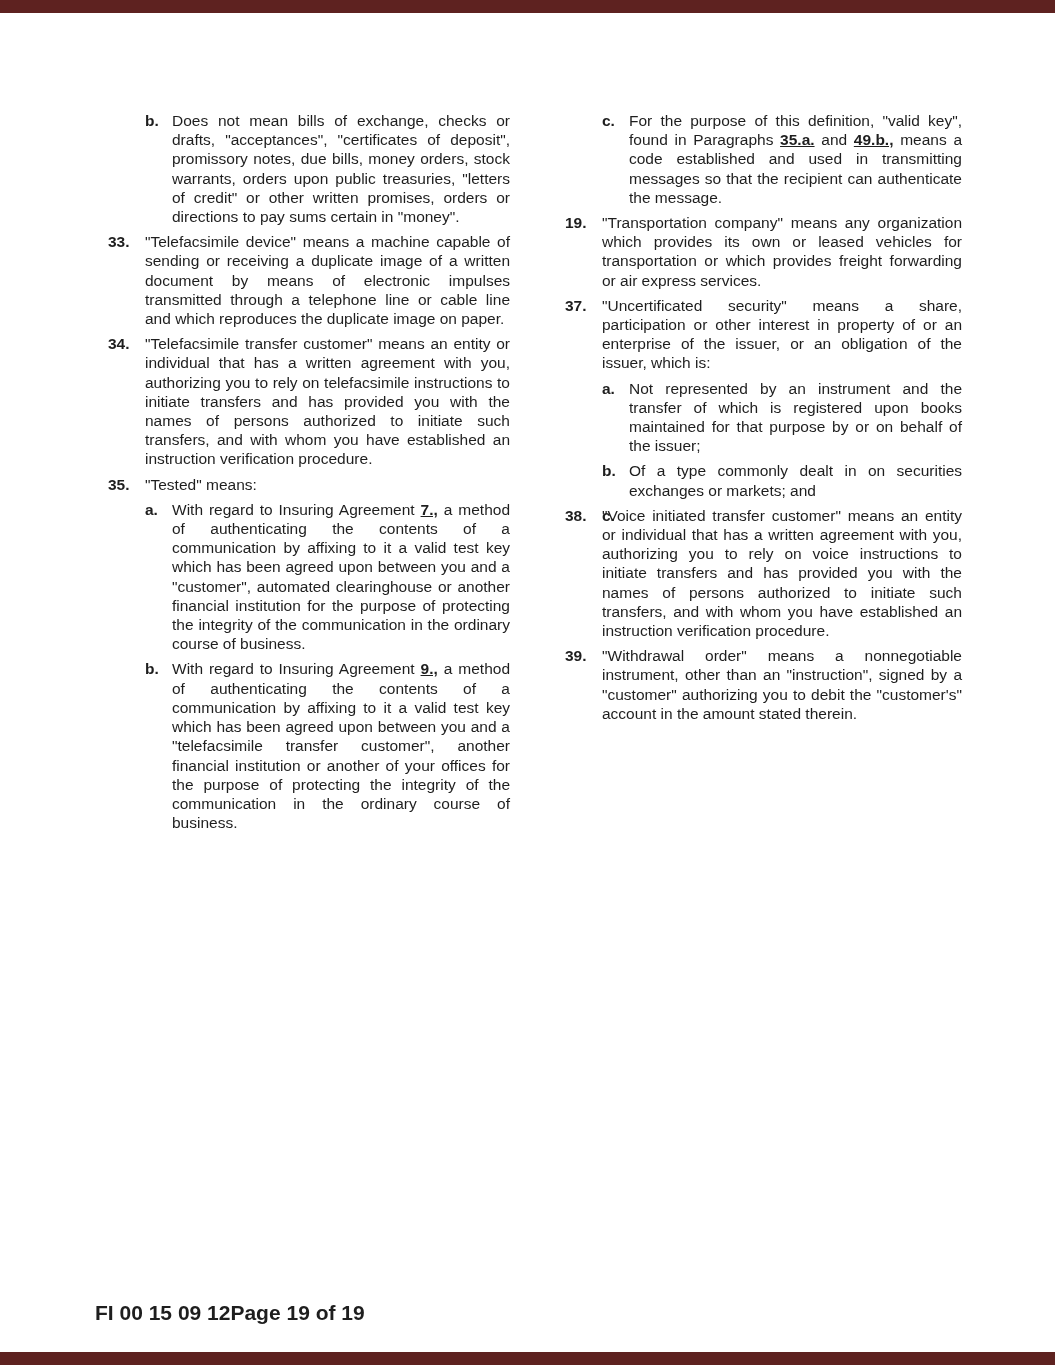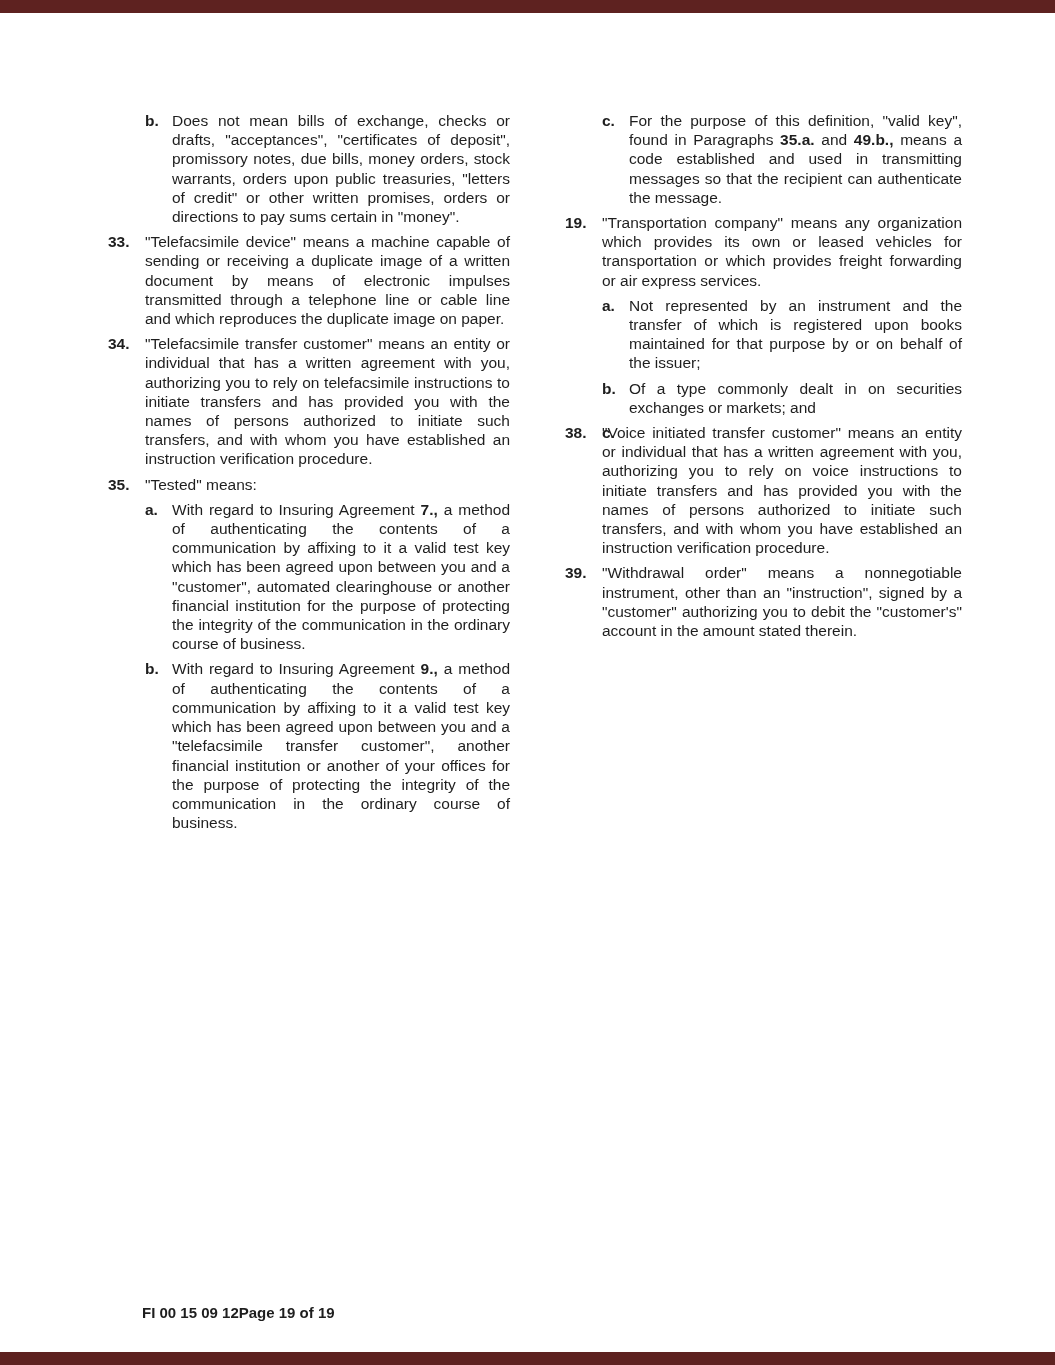--- a/index.html
+++ b/index.html
@@ -30,32 +30,31 @@
     font-size:15.5px;
     line-height:19.2px;
   }
   .col{width:402px;}
   .col.right{width:397px;}
 
   .item{position:relative;margin-bottom:6px;text-align:justify;}
   .item .label{position:absolute;left:0;top:0;font-weight:bold;}
   .item.num{padding-left:37px;}
   .item.sub{margin-left:37px;padding-left:27px;}
-  .item .txt b{font-weight:bold;}
+  .item .txt b{font-weight:bold;text-decoration:underline;}
 
   .footer{
     position:absolute;
     left:95px;
     width:865px;
     top:1303px;
     display:flex;
     align-items:flex-start;
-    font-size:15px;
+    font-size:21px;
     line-height:19px;
-    margin-left:47px;
   }
   .f-left{font-weight:bold;white-space:nowrap;}
   .f-center{flex:1;text-align:center;white-space:nowrap;}
   .f-right{font-weight:bold;white-space:nowrap;text-align:right;}
 </style>
 </head>
 <body>
 
 <div class="page">
   <div class="bar top"></div>
@@ -65,20 +64,21 @@
         <div class="item sub"><span class="label">b.</span><span class="txt"><span>Does not mean bills of exchange, checks or drafts, "acceptances", "certificates of deposit", promissory notes, due bills, money orders, stock warrants, orders upon public treasuries, "letters of credit" or other written promises, orders or directions to pay sums certain in "money".</span></span></div>
         <div class="item num"><span class="label">33.</span><span class="txt"><span>"Telefacsimile device" means a machine capable of sending or receiving a duplicate image of a written document by means of electronic impulses transmitted through a telephone line or cable line and which reproduces the duplicate image on paper.</span></span></div>
         <div class="item num"><span class="label">34.</span><span class="txt"><span>"Telefacsimile transfer customer" means an entity or individual that has a written agreement with you, authorizing you to rely on telefacsimile instructions to initiate transfers and has provided you with the names of persons authorized to initiate such transfers, and with whom you have established an instruction verification procedure.</span></span></div>
         <div class="item num"><span class="label">35.</span><span class="txt"><span>"Tested" means:</span></span></div>
         <div class="item sub"><span class="label">a.</span><span class="txt"><span>With regard to Insuring Agreement </span><b>7.,</b><span> a method of authenticating the contents of a communication by affixing to it a valid test key which has been agreed upon between you and a "customer", automated clearinghouse or another financial institution for the purpose of protecting the integrity of the communication in the ordinary course of business.</span></span></div>
         <div class="item sub"><span class="label">b.</span><span class="txt"><span>With regard to Insuring Agreement </span><b>9.,</b><span> a method of authenticating the contents of a communication by affixing to it a valid test key which has been agreed upon between you and a "telefacsimile transfer customer", another financial institution or another of your offices for the purpose of protecting the integrity of the communication in the ordinary course of business.</span></span></div>
       </div>
     <div class="col right" id="col-1">
         <div class="item sub"><span class="label">c.</span><span class="txt"><span>For the purpose of this definition, "valid key", found in Paragraphs </span><b>35.a.</b><span> and </span><b>49.b.,</b><span> means a code established and used in transmitting messages so that the recipient can authenticate the message.</span></span></div>
         <div class="item num"><span class="label">19.</span><span class="txt"><span>"Transportation company" means any organization which provides its own or leased vehicles for transportation or which provides freight forwarding or air express services.</span></span></div>
+        <div class="item num"><span class="label">37.</span><span class="txt"><span>"Uncertificated security" means a share, participation or other interest in property of or an enterprise of the issuer, or an obligation of the issuer, which is:</span></span></div>
         <div class="item sub"><span class="label">a.</span><span class="txt"><span>Not represented by an instrument and the transfer of which is registered upon books maintained for that purpose by or on behalf of the issuer;</span></span></div>
         <div class="item sub"><span class="label">b.</span><span class="txt"><span>Of a type commonly dealt in on securities exchanges or markets; and</span></span></div>
         <div class="item sub"><span class="label">c.</span></div>
         <div class="item num"><span class="label">38.</span><span class="txt"><span>"Voice initiated transfer customer" means an entity or individual that has a written agreement with you, authorizing you to rely on voice instructions to initiate transfers and has provided you with the names of persons authorized to initiate such transfers, and with whom you have established an instruction verification procedure.</span></span></div>
         <div class="item num"><span class="label">39.</span><span class="txt"><span>"Withdrawal order" means a nonnegotiable instrument, other than an "instruction", signed by a "customer" authorizing you to debit the "customer's" account in the amount stated therein.</span></span></div>
       </div>
   </div>
 
   <div class="footer">
     <div class="f-left">FI 00 15 09 12</div>

